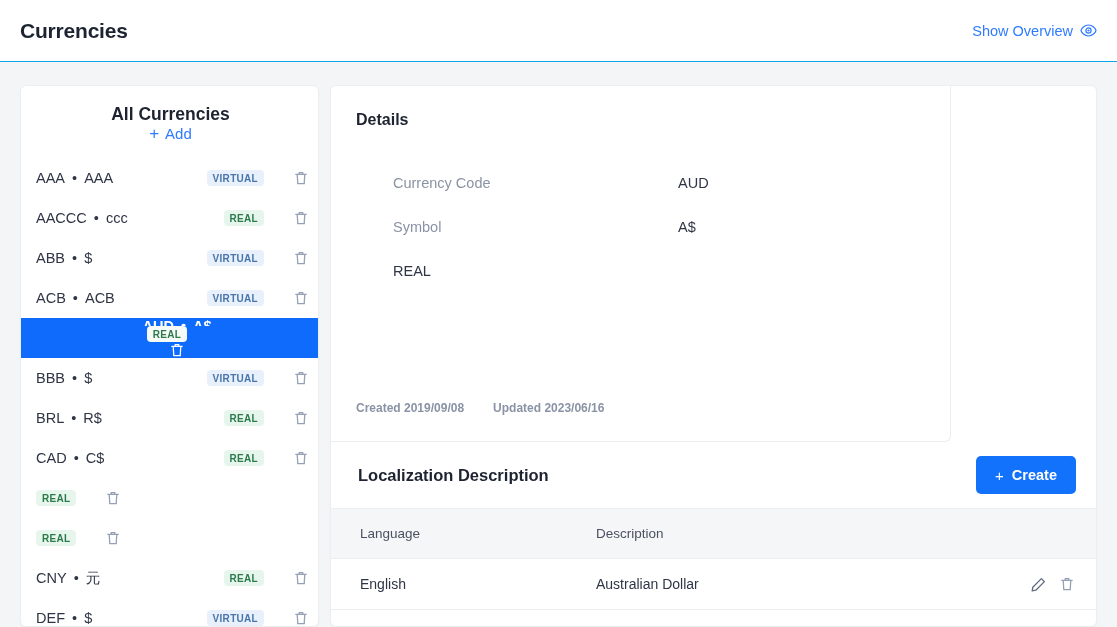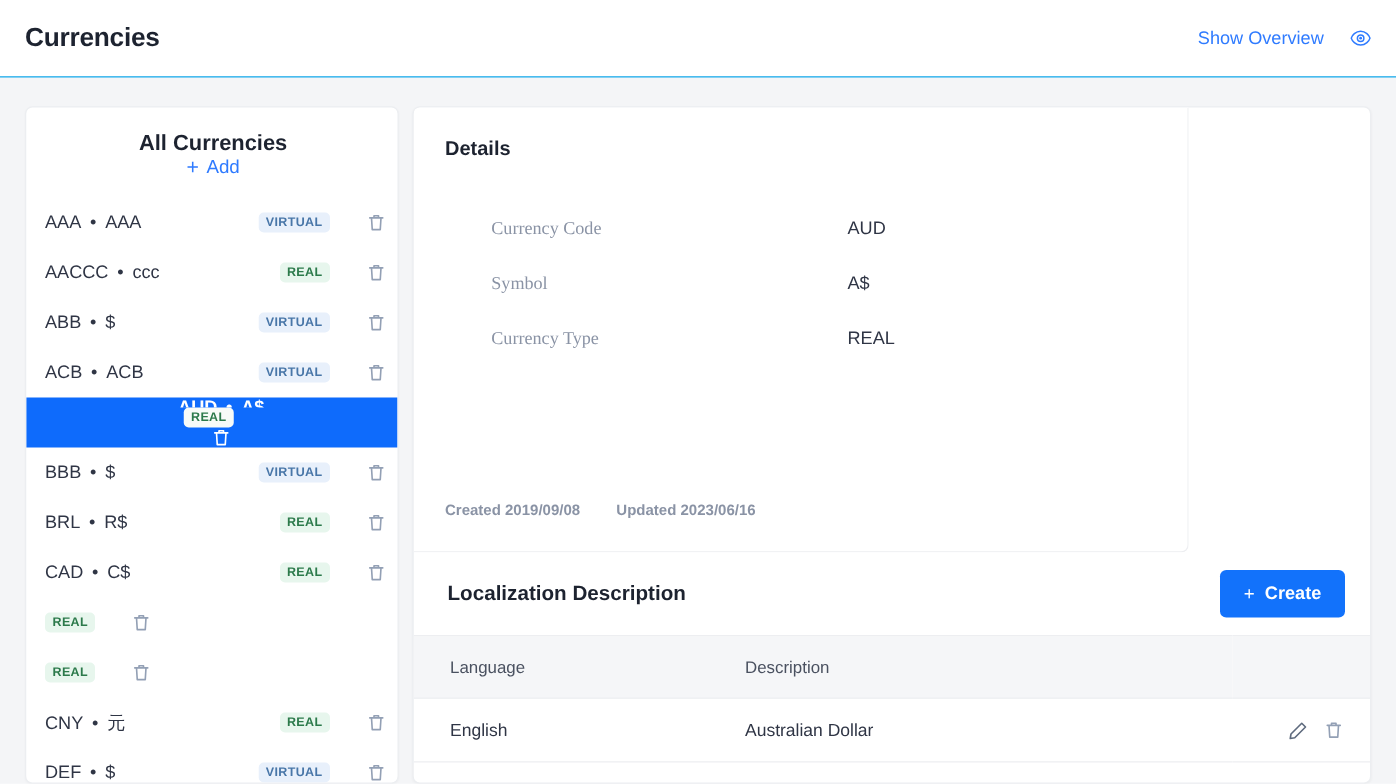--- a/index.html
+++ b/index.html
@@ -29,21 +29,21 @@
   }
   .page-title {
     font-size: 21px;
     font-weight: bold;
     color: #1d2330;
     letter-spacing: -0.2px;
   }
   .overview-link {
     display: flex;
     align-items: center;
-    gap: 21px;
+    gap: 7px;
     color: #2f7bff;
     font-size: 14.5px;
     cursor: pointer;
   }
   .overview-link svg { display: block; }
 
   
   .workspace {
     display: flex;
     align-items: flex-start;
@@ -164,21 +164,20 @@
     display: flex;
     align-items: baseline;
     height: 44px;
     padding-left: 62px;
   }
   .detail-label {
     width: 285px;
     flex: 0 0 285px;
     font-size: 14.5px;
     color: #8a93a5;
-    font-family: Liberation Serif, serif;
   }
   .detail-value {
     font-size: 14.5px;
     color: #2f3545;
   }
   .stamp-row {
     position: absolute;
     left: 25px;
     bottom: 26px;
     display: flex;
@@ -402,21 +401,20 @@
       <div class="detail-rows" id="detail-rows">
           <div class="detail-row">
             <div class="detail-label">Currency Code</div>
             <div class="detail-value">AUD</div>
           </div>
           <div class="detail-row">
             <div class="detail-label">Symbol</div>
             <div class="detail-value">A$</div>
           </div>
           <div class="detail-row">
-            <div class="detail-label">Currency Type</div>
             <div class="detail-value">REAL</div>
           </div>
         </div>
       <div class="stamp-row">
         <span>Created 2019/09/08</span>
         <span>Updated 2023/06/16</span>
       </div>
     </div>
 
     <div class="localization-head">

